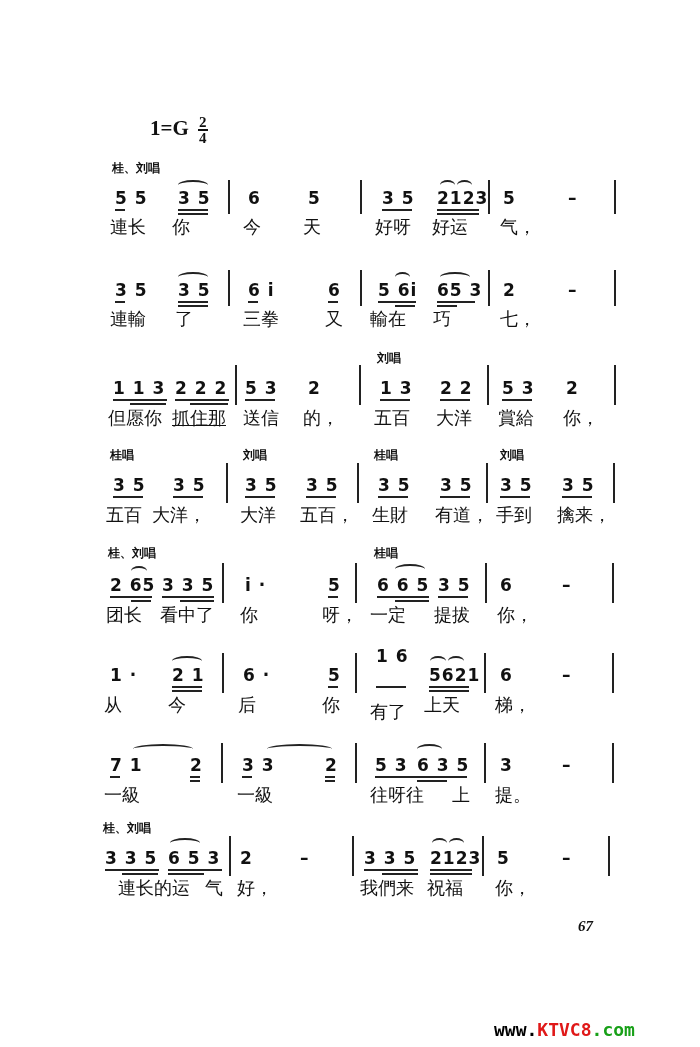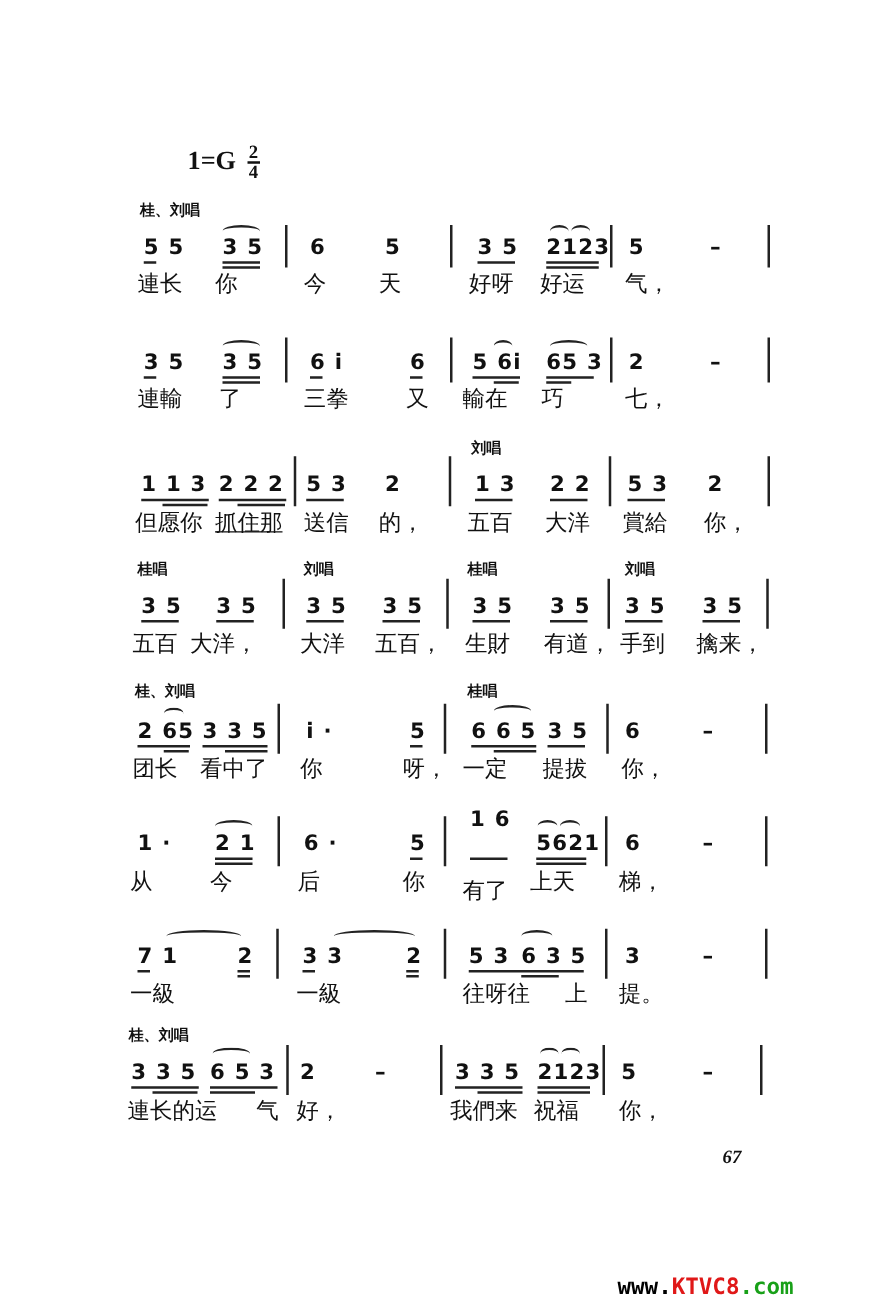--- a/index.html
+++ b/index.html
@@ -262,21 +262,21 @@
 <div class="notes" style="left:562px;top:848px">–</div>
 <div class="bar" style="left:608px;top:836px;height:40px"></div>
 <div class="u1" style="left:105px;top:869px;width:54px"></div>
 <div class="u1" style="left:122px;top:873px;width:36px"></div>
 <div class="u1" style="left:168px;top:869px;width:54px"></div>
 <div class="u1" style="left:168px;top:873px;width:36px"></div>
 <div class="u1" style="left:364px;top:869px;width:54px"></div>
 <div class="u1" style="left:382px;top:873px;width:36px"></div>
 <div class="u1" style="left:430px;top:869px;width:42px"></div>
 <div class="u1" style="left:430px;top:873px;width:42px"></div>
-<div class="lyr" style="left:102px;top:876px">連长的运</div>
+<div class="lyr" style="left:118px;top:876px">連长的运</div>
 <div class="lyr" style="left:205px;top:876px">气</div>
 <div class="lyr" style="left:237px;top:876px">好，</div>
 <div class="lyr" style="left:360px;top:876px">我們来</div>
 <div class="lyr" style="left:427px;top:876px">祝福</div>
 <div class="lyr" style="left:495px;top:876px">你，</div>
 
 <div class="page">67</div>
 
 <div class="wm">
   <span class="a">www.</span><span class="b">KTVC8</span><span class="c">.com</span>

